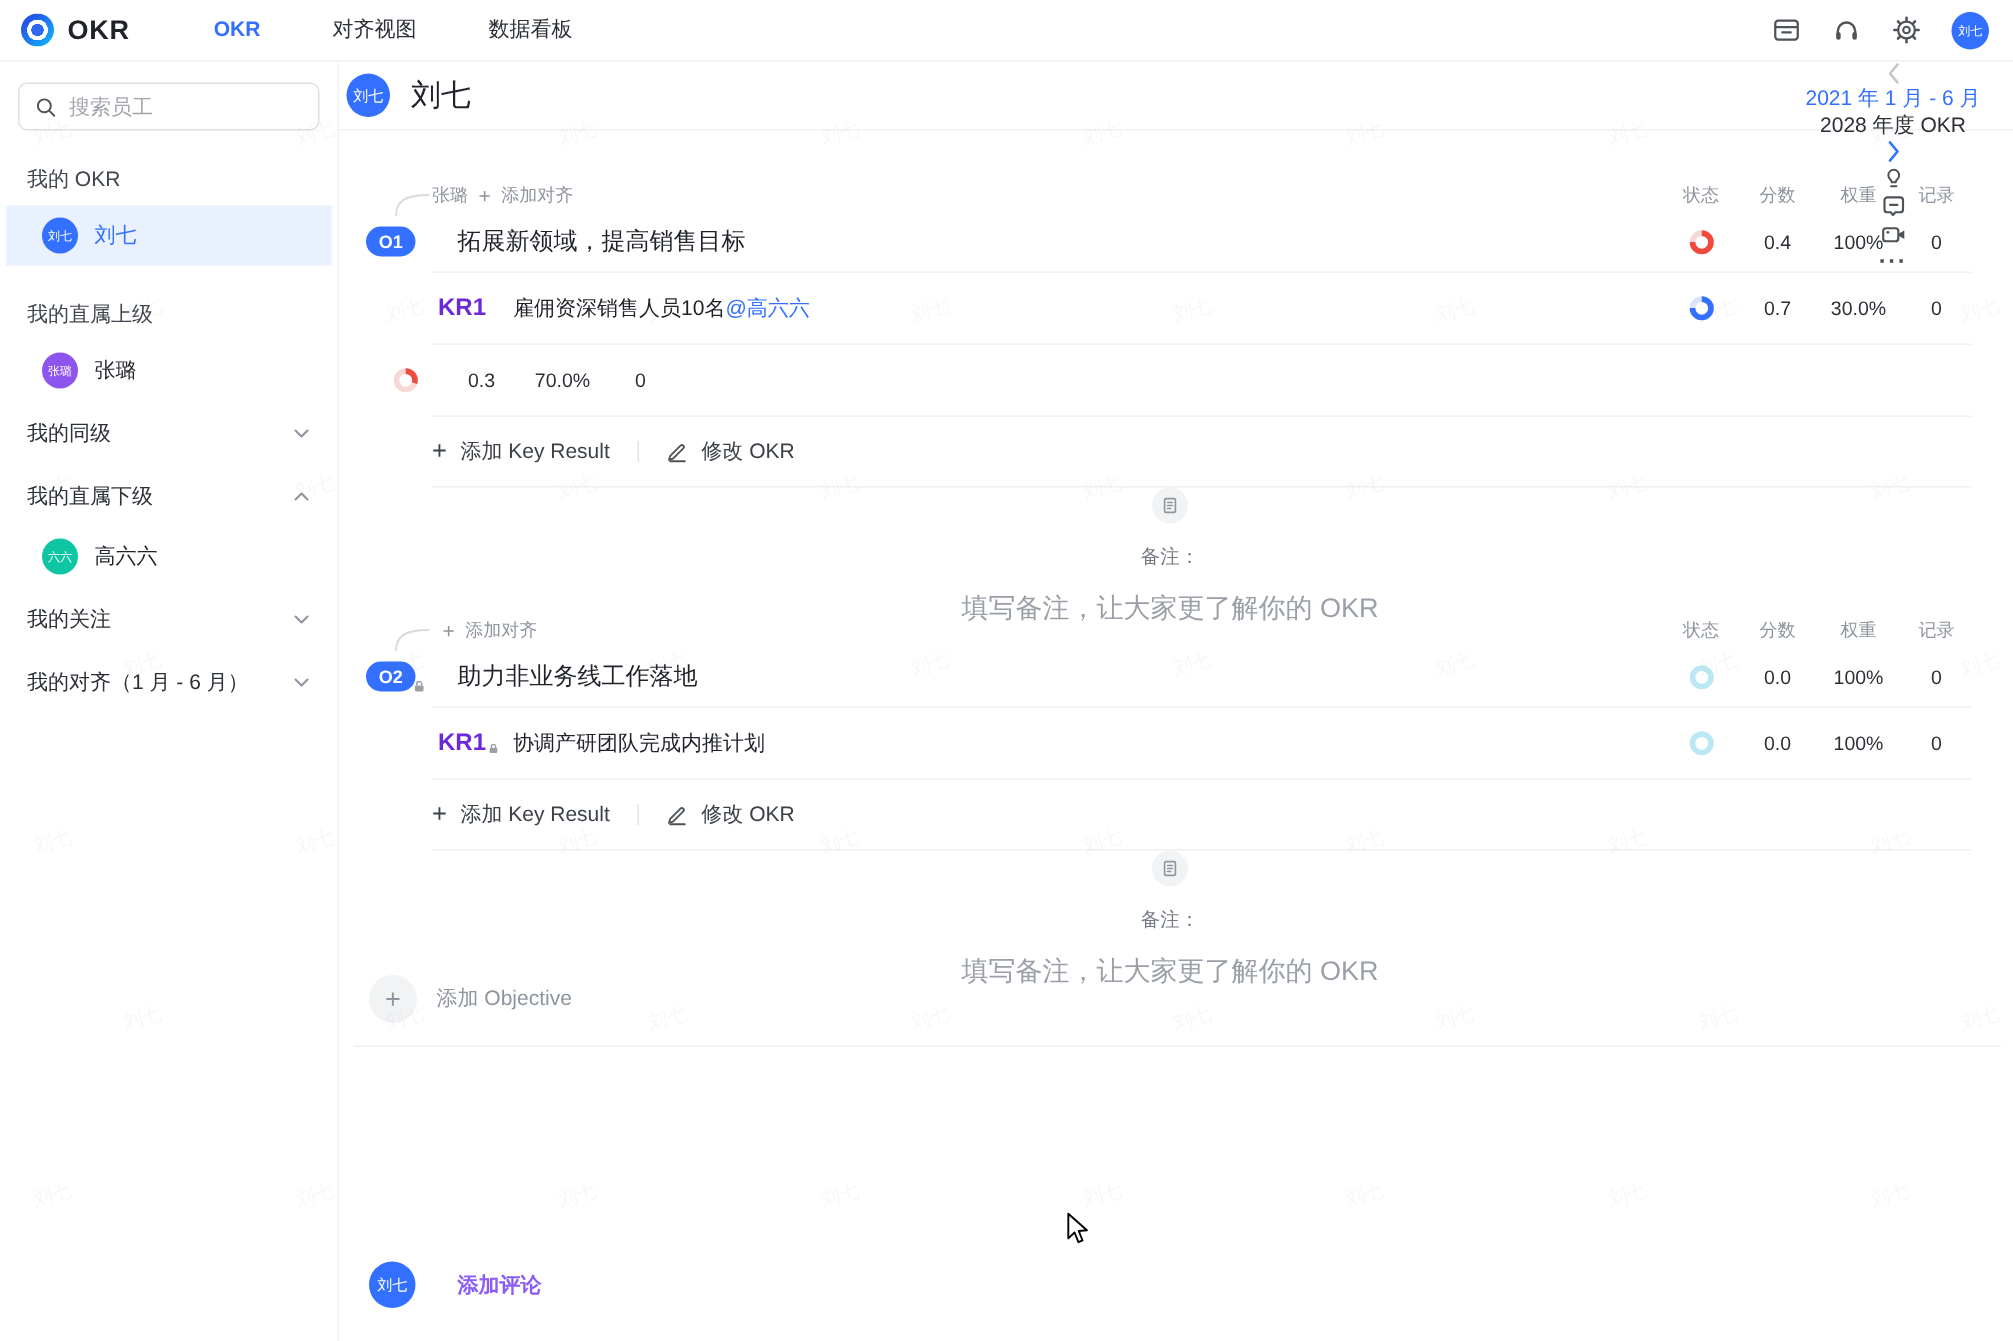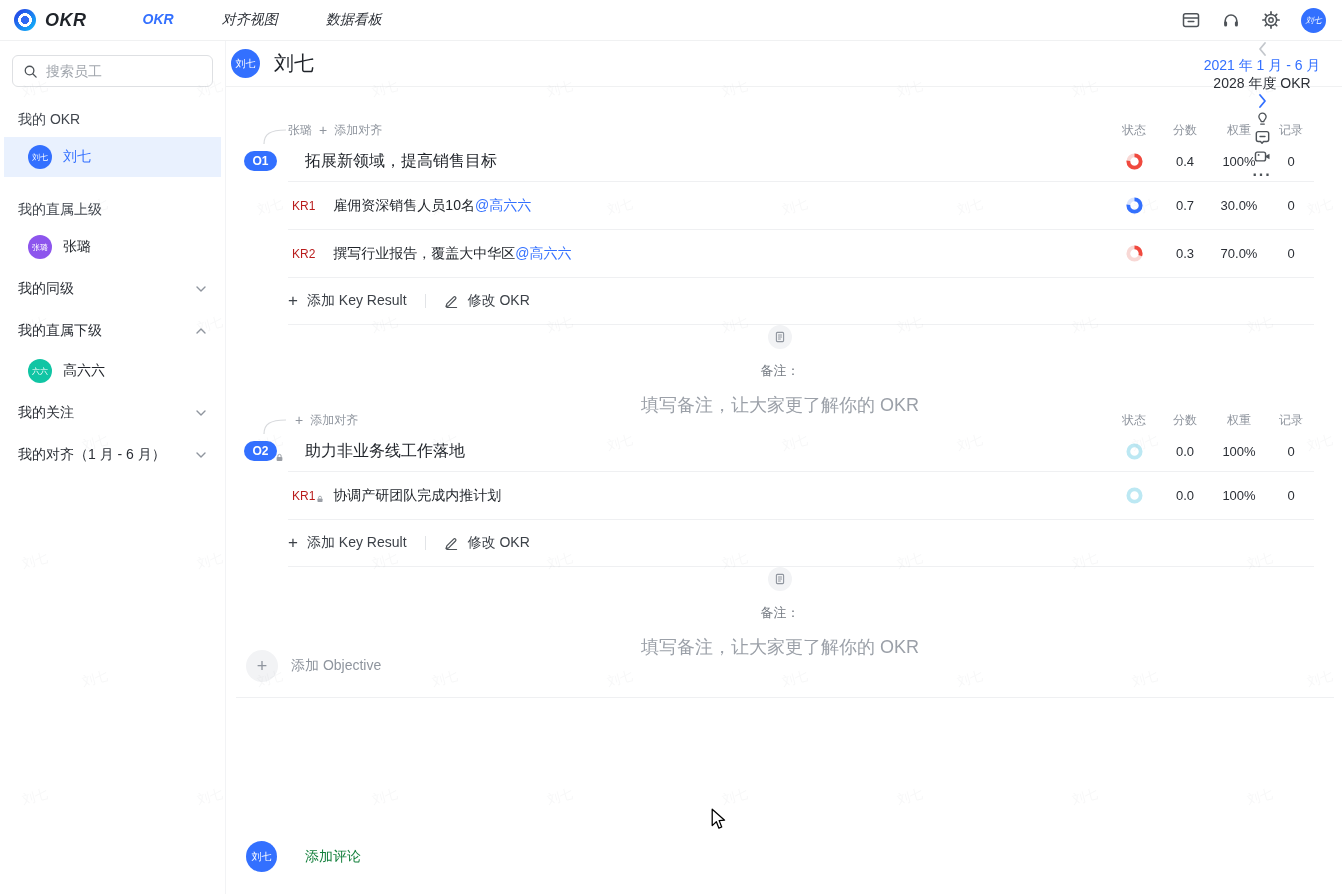--- a/index.html
+++ b/index.html
@@ -3,21 +3,21 @@
 <meta charset="utf-8">
 <style>
   * { box-sizing: border-box; margin: 0; padding: 0; }
   html,body { width:1342px; height:894px; overflow:hidden; }
   body {
     font-family: "Liberation Sans", "DejaVu Sans", sans-serif;
     background:#fff; color:#1f2329; position:relative; font-size:14px;
   }
   
   .topnav { height:41px; display:flex; align-items:center; padding:0 16px 0 14px;
-            border-bottom:1px solid #f0f1f2; position:relative; z-index:10; background:#fff;font-style:italic;}
+            border-bottom:1px solid #f0f1f2; position:relative; z-index:10; background:#fff;}
   .logo { width:22px; height:22px; border-radius:50%;
           background: radial-gradient(circle at 50% 50%, #2f68f2 0 26%, #ffffff 27% 44%, transparent 45%),
                       linear-gradient(135deg,#2452e8 20%,#14a9f8 85%);
           flex-shrink:0;}
   .logo-text { font-size:18px; font-weight:700; margin-left:9px; letter-spacing:.5px;}
   .tabs { display:flex; margin-left:56px; gap:48px; }
   .tab { font-size:14px; color:#2b2f36; cursor:pointer; }
   .tab.active { color:#3370ff; font-weight:700; }
   .nav-right { margin-left:auto; display:flex; align-items:center; gap:20px; }
   .icon { color:#4e5358; display:inline-flex; align-items:center; justify-content:center; }
@@ -80,21 +80,21 @@
   .obj-row { height:40px; }
   .obj-badge { min-width:33px; height:20px; padding:0 8px; border-radius:10px; background:#3370ff;
                color:#fff; font-size:12px; font-weight:700; display:flex; align-items:center;
                justify-content:center; position:relative; }
   .badge-lock { position:absolute; right:-7px; bottom:-4px; }
   .obj-title { font-size:16px; margin-left:28px; white-space:nowrap; }
   .divider { border-bottom:1px solid #eff0f2; margin-left:44px; }
   .divider.full { margin:6px -20px 0 -8px; }
   .kr-row { height:47px; }
   .kr-left { padding-left:48px; }
-  .kr-badge { color:#b91c1c; font-size:12px; font-weight:400; position:relative; }
+  .kr-badge { color:#6d28d9; font-size:16px; font-weight:700; position:relative; }
   .kr-lock { position:absolute; right:-9px; bottom:-3px; }
   .kr-text { font-size:14px; margin-left:18px; white-space:nowrap; }
   .mention { color:#3370ff; }
   .ring { display:block; margin:0 auto; }
   .actions-row { height:46px; display:flex; align-items:center; padding-left:44px; color:#3c4148;}
   .action { display:flex; align-items:center; gap:9px; font-size:14px; cursor:pointer; }
   .action-plus { font-size:17px; font-weight:400; color:#3c4148; }
   .action-sep { width:1px; height:14px; background:#e2e4e7; margin:0 18px; }
   .note-row { height:54px; display:flex; align-items:center; gap:13px; padding-left:2px; cursor:pointer;flex-direction:column;}
   .note-circle { width:24px; height:24px; border-radius:50%; background:#f2f3f5;
@@ -103,21 +103,21 @@
   .note-ph { font-size:18px; color:#9ba0a8; }
   .add-obj-row { margin-top:20px; height:50px; display:flex; align-items:center; gap:13px;
                  padding-left:2px; cursor:pointer;}
   .add-obj-circle { width:32px; height:32px; border-radius:50%; background:#f2f3f5; color:#8f959e;
                  font-size:18px; display:flex; align-items:center; justify-content:center; }
   .add-obj-label { color:#8f959e; font-size:14px; }
 
   
   .comment-bar { position:absolute; left:20px; bottom:22px; display:flex; align-items:center; }
   .avatar.cm { width:31px; height:31px; font-size:10px; }
-  .comment-ph { color:#15803d; font-size:14px; margin-left:28px; cursor:text; }
+  .comment-ph { color:#8b5cf6; font-size:14px; margin-left:28px; cursor:text;font-weight:bold; }
 
   
   .wm { position:absolute; inset:0; pointer-events:none; z-index:40; overflow:hidden; }
   .wm span { position:absolute; color:#7d828b; opacity:.06; font-size:13px;
              transform:rotate(-15deg); white-space:nowrap; }
   .cursor { position:absolute; left:710px; top:808px; z-index:60; pointer-events:none; }
 </style>
 </head>
 <body>
 
@@ -341,24 +341,20 @@
               </svg>
             </div>
             <div class="col c2">0.7</div>
             <div class="col c3">30.0%</div>
             <div class="col c4">0</div>
           </div>
         </div>
         <div class="divider"></div>
 
         <div class="row kr-row">
-          <div class="left kr-left">
-            <span class="kr-badge">KR2</span>
-            <span class="kr-text"><span>撰写行业报告，覆盖大中华区</span><span class="mention">@高六六</span></span>
-          </div>
           <div class="cols">
             <div class="col c1">
               <svg class="ring" width="17" height="17" viewBox="0 0 18 18">
                 <circle class="track" cx="9" cy="9" r="6.5" fill="none" stroke-width="4" stroke="#f8d8d5"></circle>
                 <circle class="bar" cx="9" cy="9" r="6.5" fill="none" stroke-width="4" transform="rotate(-90 9 9)" stroke="#f0493e" stroke-dasharray="12.252211349000193 40.840704496667314"></circle>
               </svg>
             </div>
             <div class="col c2">0.3</div>
             <div class="col c3">70.0%</div>
             <div class="col c4">0</div>

